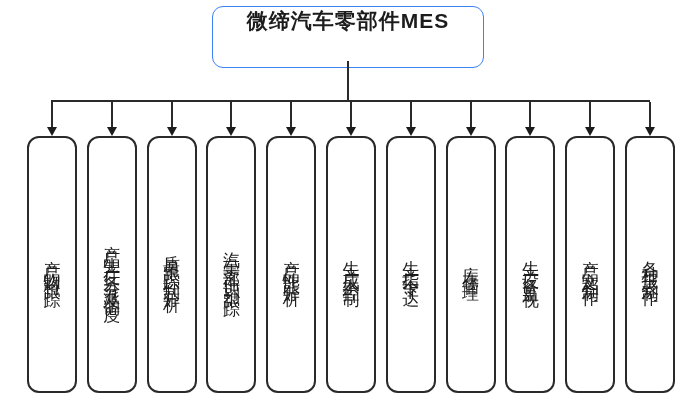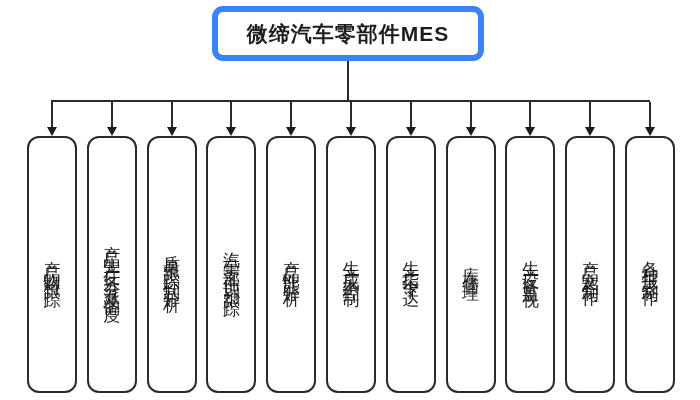--- a/index.html
+++ b/index.html
@@ -15,26 +15,26 @@
     font-family: "Liberation Sans", "DejaVu Sans", sans-serif;
     color: #1c1c1c;
     overflow: hidden;
   }
   
   .root-node {
     position: absolute;
     left: 212px;
     top: 6px;
     width: 272px;
-    height: 55px;
-    border: 6px solid #3b82f6;
+    height: 62px;
+    border: 1px solid #3b82f6;
     border-radius: 11px;
     background: #ffffff;
     display: flex;
-    align-items: center;
+    align-items: flex-start;
     justify-content: center;
     box-sizing: border-box;
   }
   .root-label {
     font-size: 21px;
     font-weight: 600;
     letter-spacing: 1px;
     white-space: nowrap;
   }
   

